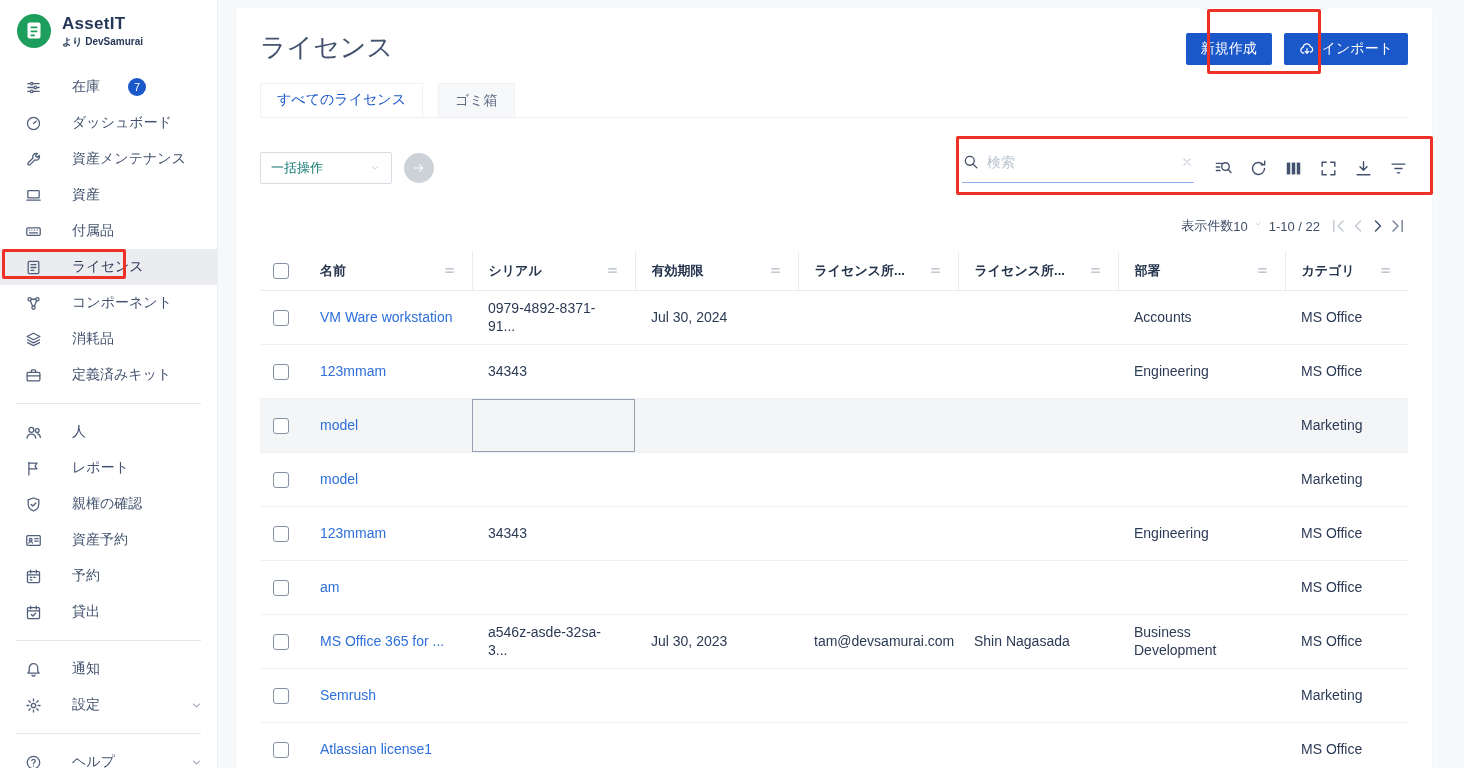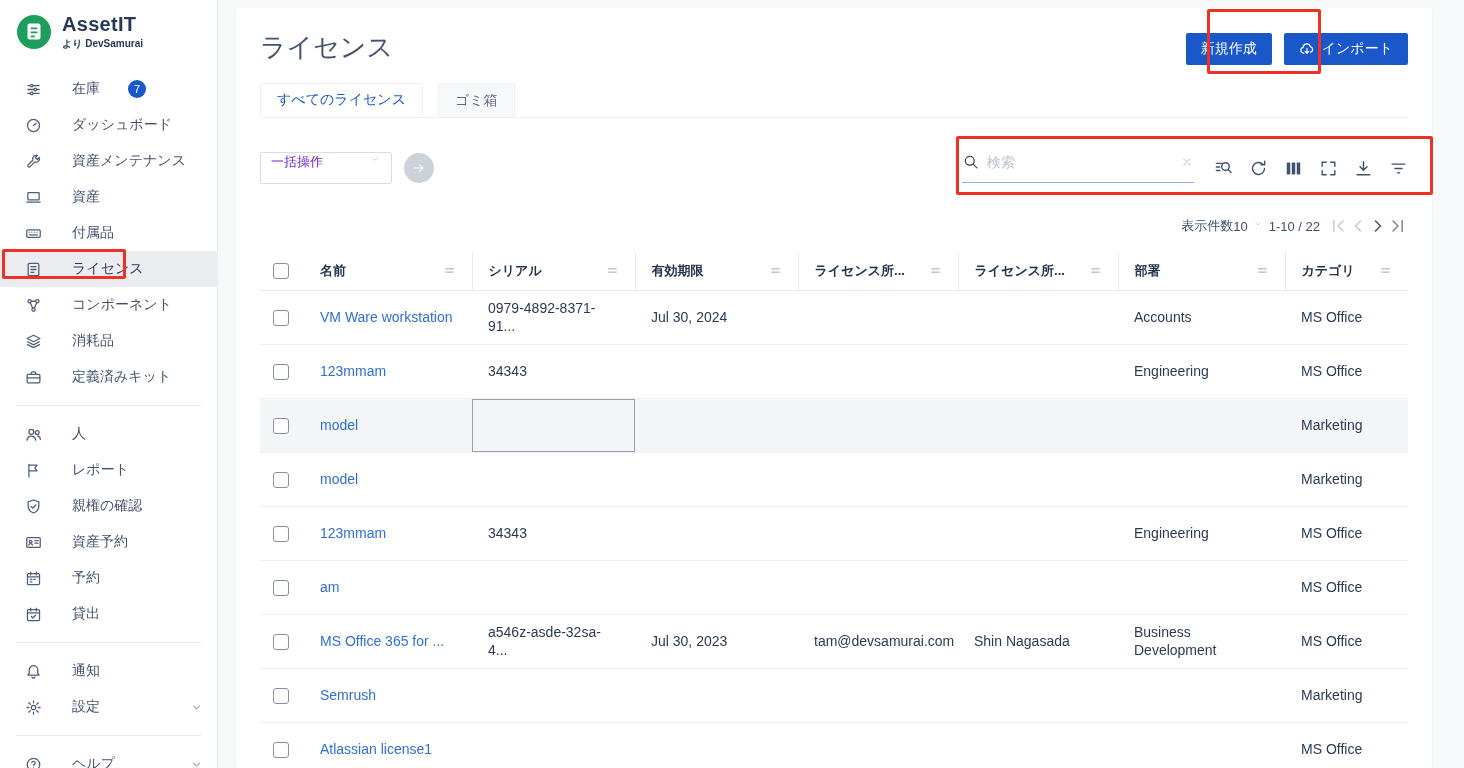--- a/index.html
+++ b/index.html
@@ -4,21 +4,21 @@
 <style>
   * { margin:0; padding:0; box-sizing:border-box; }
   html,body { width:1464px; height:768px; overflow:hidden; }
   body { font-family:"Liberation Sans", sans-serif; background:#F7F8FA; position:relative; color:#2B3A55; }
   .app { display:flex; height:100%; }
 
   
   .sidebar { width:218px; flex:none; background:#fff; border-right:1px solid #ECEDF0; display:flex; flex-direction:column; }
   .logo { display:flex; align-items:center; gap:10px; padding:13px 16px 8px 16px; cursor:pointer; }
   .logo-mark { width:36px; height:36px; flex:none; }
-  .logo-name { font-size:20px; font-weight:bold; color:#253858; letter-spacing:.3px; }
+  .logo-name { font-size:17px; font-weight:bold; color:#253858; letter-spacing:.3px; }
   .logo-by { font-size:10px; font-weight:bold; color:#253858; margin-top:1px; }
   .nav { margin-top:12px; flex:1; overflow:hidden; }
   .nav-item { height:36px; display:flex; align-items:center; gap:30px; padding:0 14px 0 25px; font-size:14px; color:#42526E; position:relative; cursor:pointer; }
   .nav-item.active { background:#EBECF0; color:#2B3A55; }
   .nav-ic { display:flex; color:#505F79; }
   .nav-ic svg { width:17px; height:17px; }
   .nav-label { white-space:nowrap; }
   .badge { position:absolute; left:128px; top:9px; width:18px; height:18px; border-radius:50%; background:#1A57C9; color:#fff; font-size:11px; display:flex; align-items:center; justify-content:center; }
   .nav-chevron { margin-left:auto; display:flex; color:#6B778C; }
   .nav-chevron svg { width:13px; height:13px; }
@@ -34,21 +34,21 @@
   .btn { height:32px; border:none; border-radius:2px; font-size:14px; font-family:inherit; display:inline-flex; align-items:center; gap:7px; padding:0 15px; cursor:pointer; }
   .btn-primary { background:#1A57C9; color:#fff; }
   .btn-ic { display:flex; }
   .btn-ic svg { width:16px; height:16px; }
 
   .tabs { display:flex; gap:15px; border-bottom:1px solid #EEF0F3; }
   .tab { height:34px; padding:0 16px; display:flex; align-items:center; font-size:14px; background:#F7F8FA; border:1px solid #EEF0F3; border-bottom:none; border-radius:2px 2px 0 0; color:#5E6C84; cursor:pointer; }
   .tab.active { background:#fff; color:#1A57C9; margin-bottom:-1px; border-bottom:1px solid #fff; }
 
   .toolbar { margin-top:34px; display:flex; align-items:center; }
-  .bulk-select { width:132px; height:32px; border:1px solid #D9DDE3; border-radius:2px; background:#fff; display:flex; align-items:flex-start; justify-content:space-between; padding:0 10px; font-size:13px; color:#6d28d9; cursor:pointer; }
+  .bulk-select { width:132px; height:32px; border:1px solid #D9DDE3; border-radius:2px; background:#fff; display:flex; align-items:center; justify-content:space-between; padding:0 10px; font-size:13px; color:#0f766e; cursor:pointer; }
   .sel-chevron { display:flex; color:#C3CAD4; }
   .sel-chevron svg { width:12px; height:12px; }
   .sel-chevron.sm svg { width:10px; height:10px; }
   .go-btn { width:30px; height:30px; border-radius:50%; border:none; background:#CDD2D9; margin-left:12px; display:flex; align-items:center; justify-content:center; color:#fff; cursor:pointer; }
   .go-btn svg { width:14px; height:14px; }
   .toolbar-right { margin-left:auto; display:flex; align-items:center; gap:16px; }
   .search-box { display:flex; align-items:center; gap:8px; width:232px; border-bottom:1px solid #8FB0E8; padding-bottom:12px; margin-right:4px; }
   .search-ic { display:flex; color:#3D4C63; }
   .search-ic svg { width:17px; height:17px; }
   .search-input { border:none; outline:none; flex:1; min-width:0; font-size:14px; font-family:inherit; color:#2B3A55; background:transparent; }
@@ -566,21 +566,21 @@
               <td></td>
               <td></td>
               <td></td>
               <td></td>
               <td></td>
               <td>MS Office</td>
             </tr>
             <tr>
               <td class="td-cb"><span class="cb"></span></td>
               <td><a class="cell-link">MS Office 365 for ...</a></td>
-              <td>a546z-asde-32sa-4...</td>
+              <td>a546z-asde-32sa-3...</td>
               <td>Jul 30, 2023</td>
               <td>tam@devsamurai.com</td>
               <td>Shin Nagasada</td>
               <td>Business Development</td>
               <td>MS Office</td>
             </tr>
             <tr>
               <td class="td-cb"><span class="cb"></span></td>
               <td><a class="cell-link">Semrush</a></td>
               <td></td>

